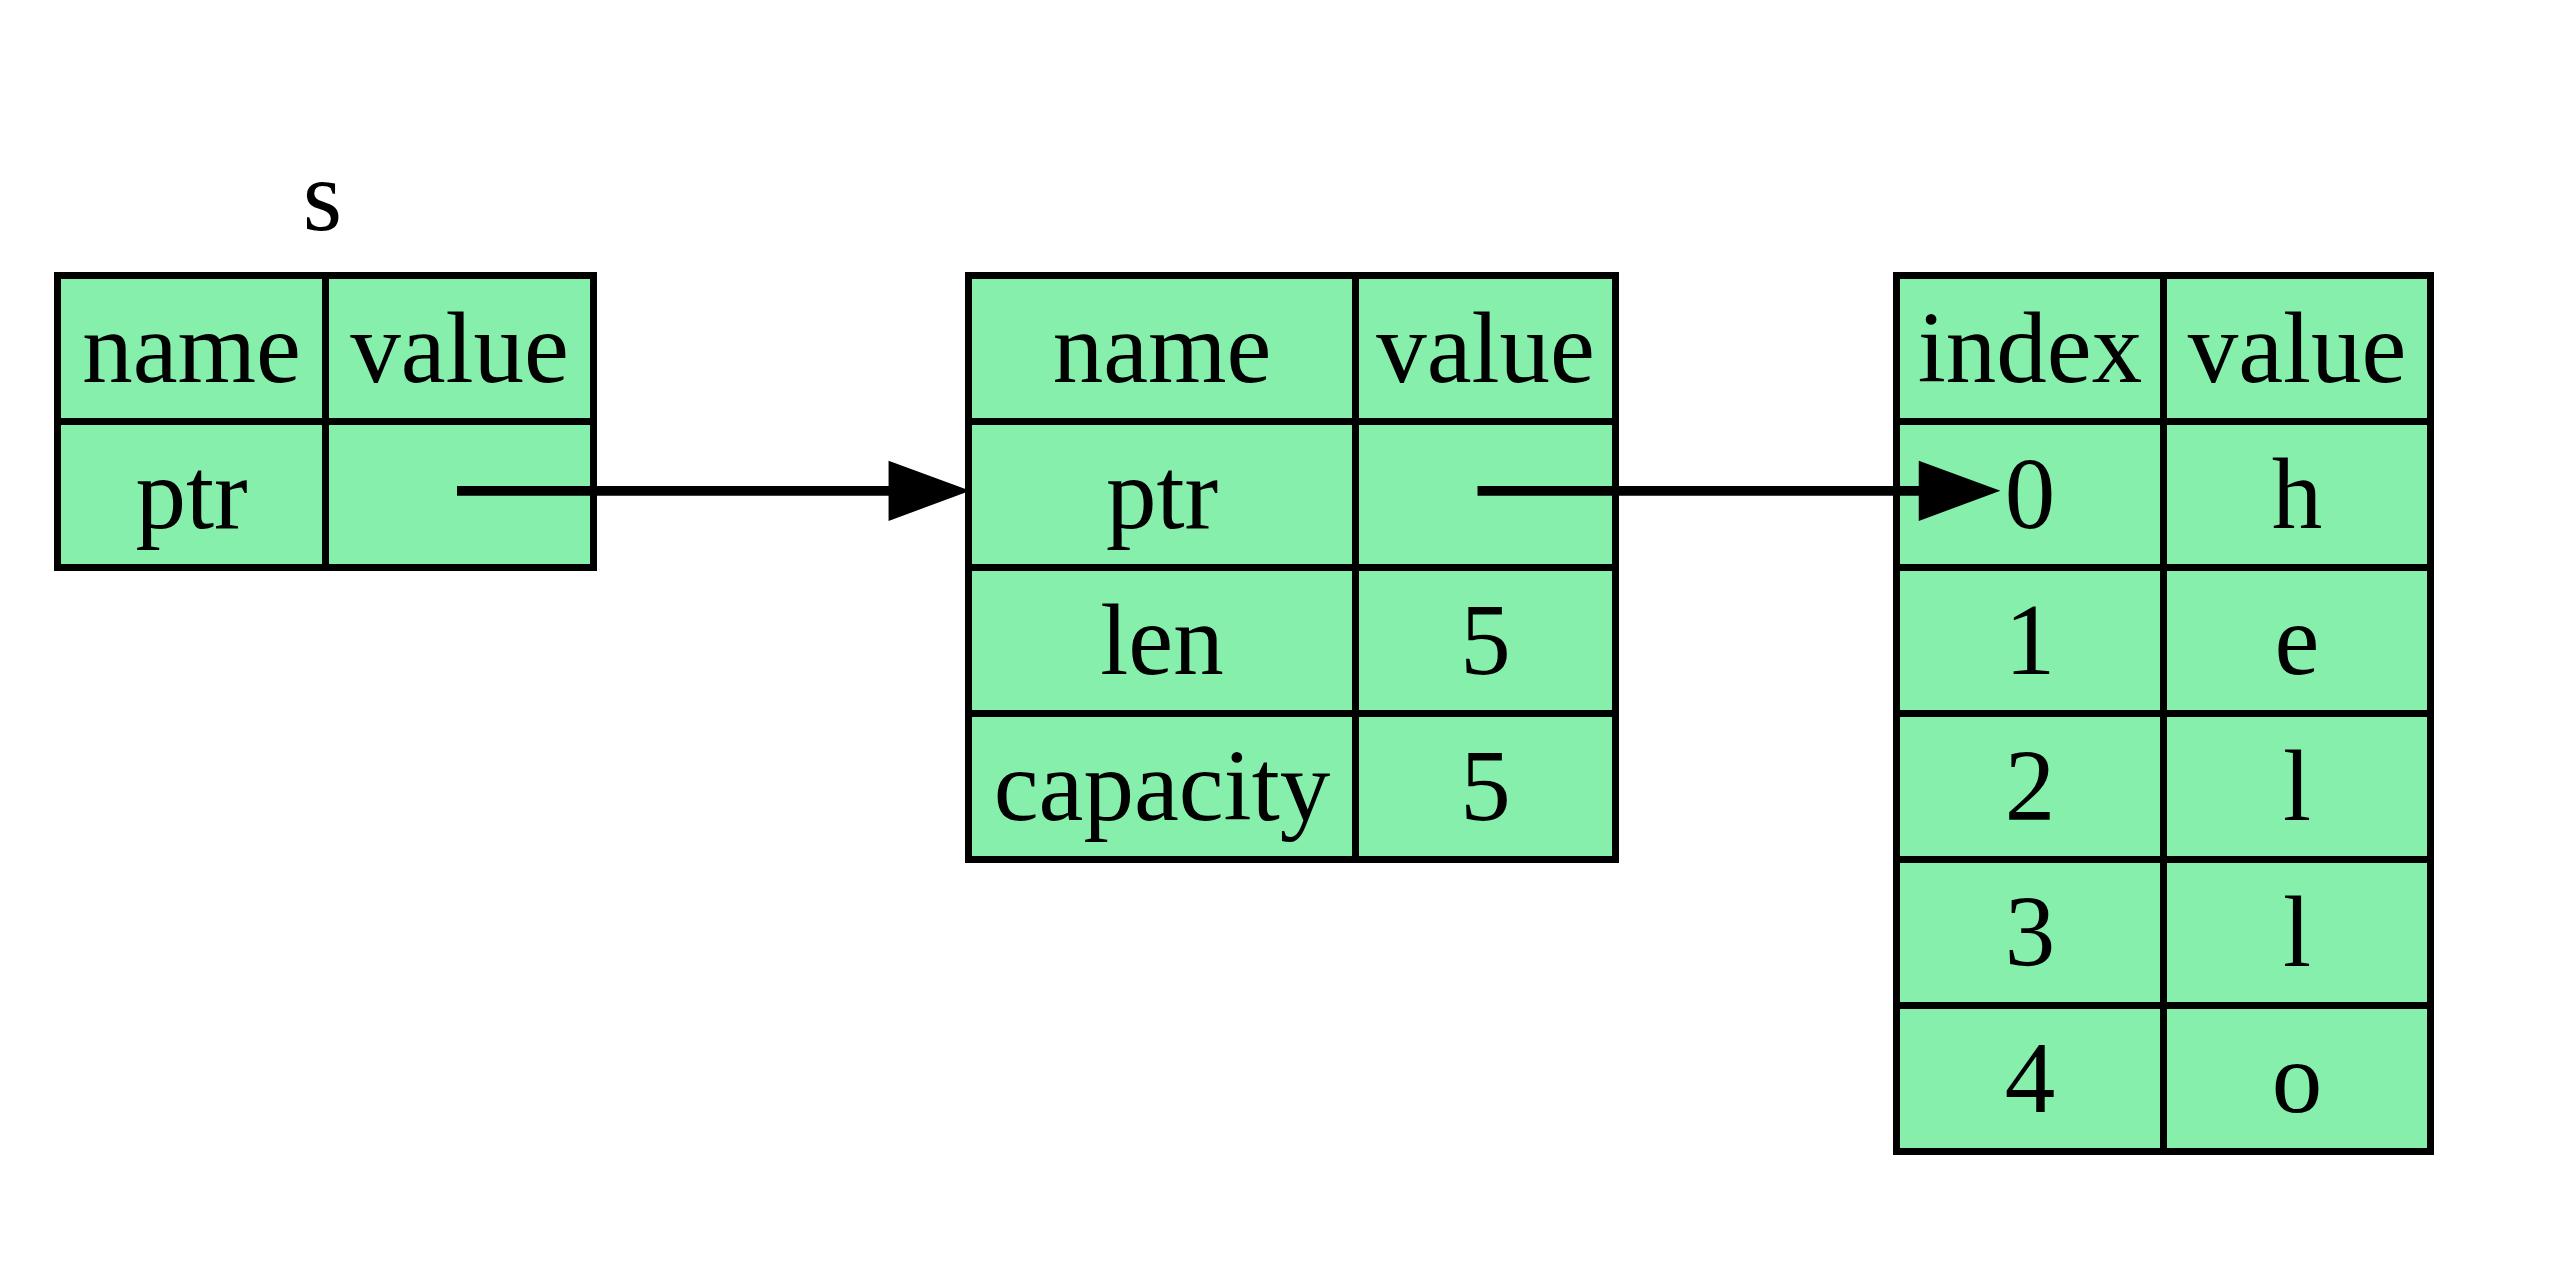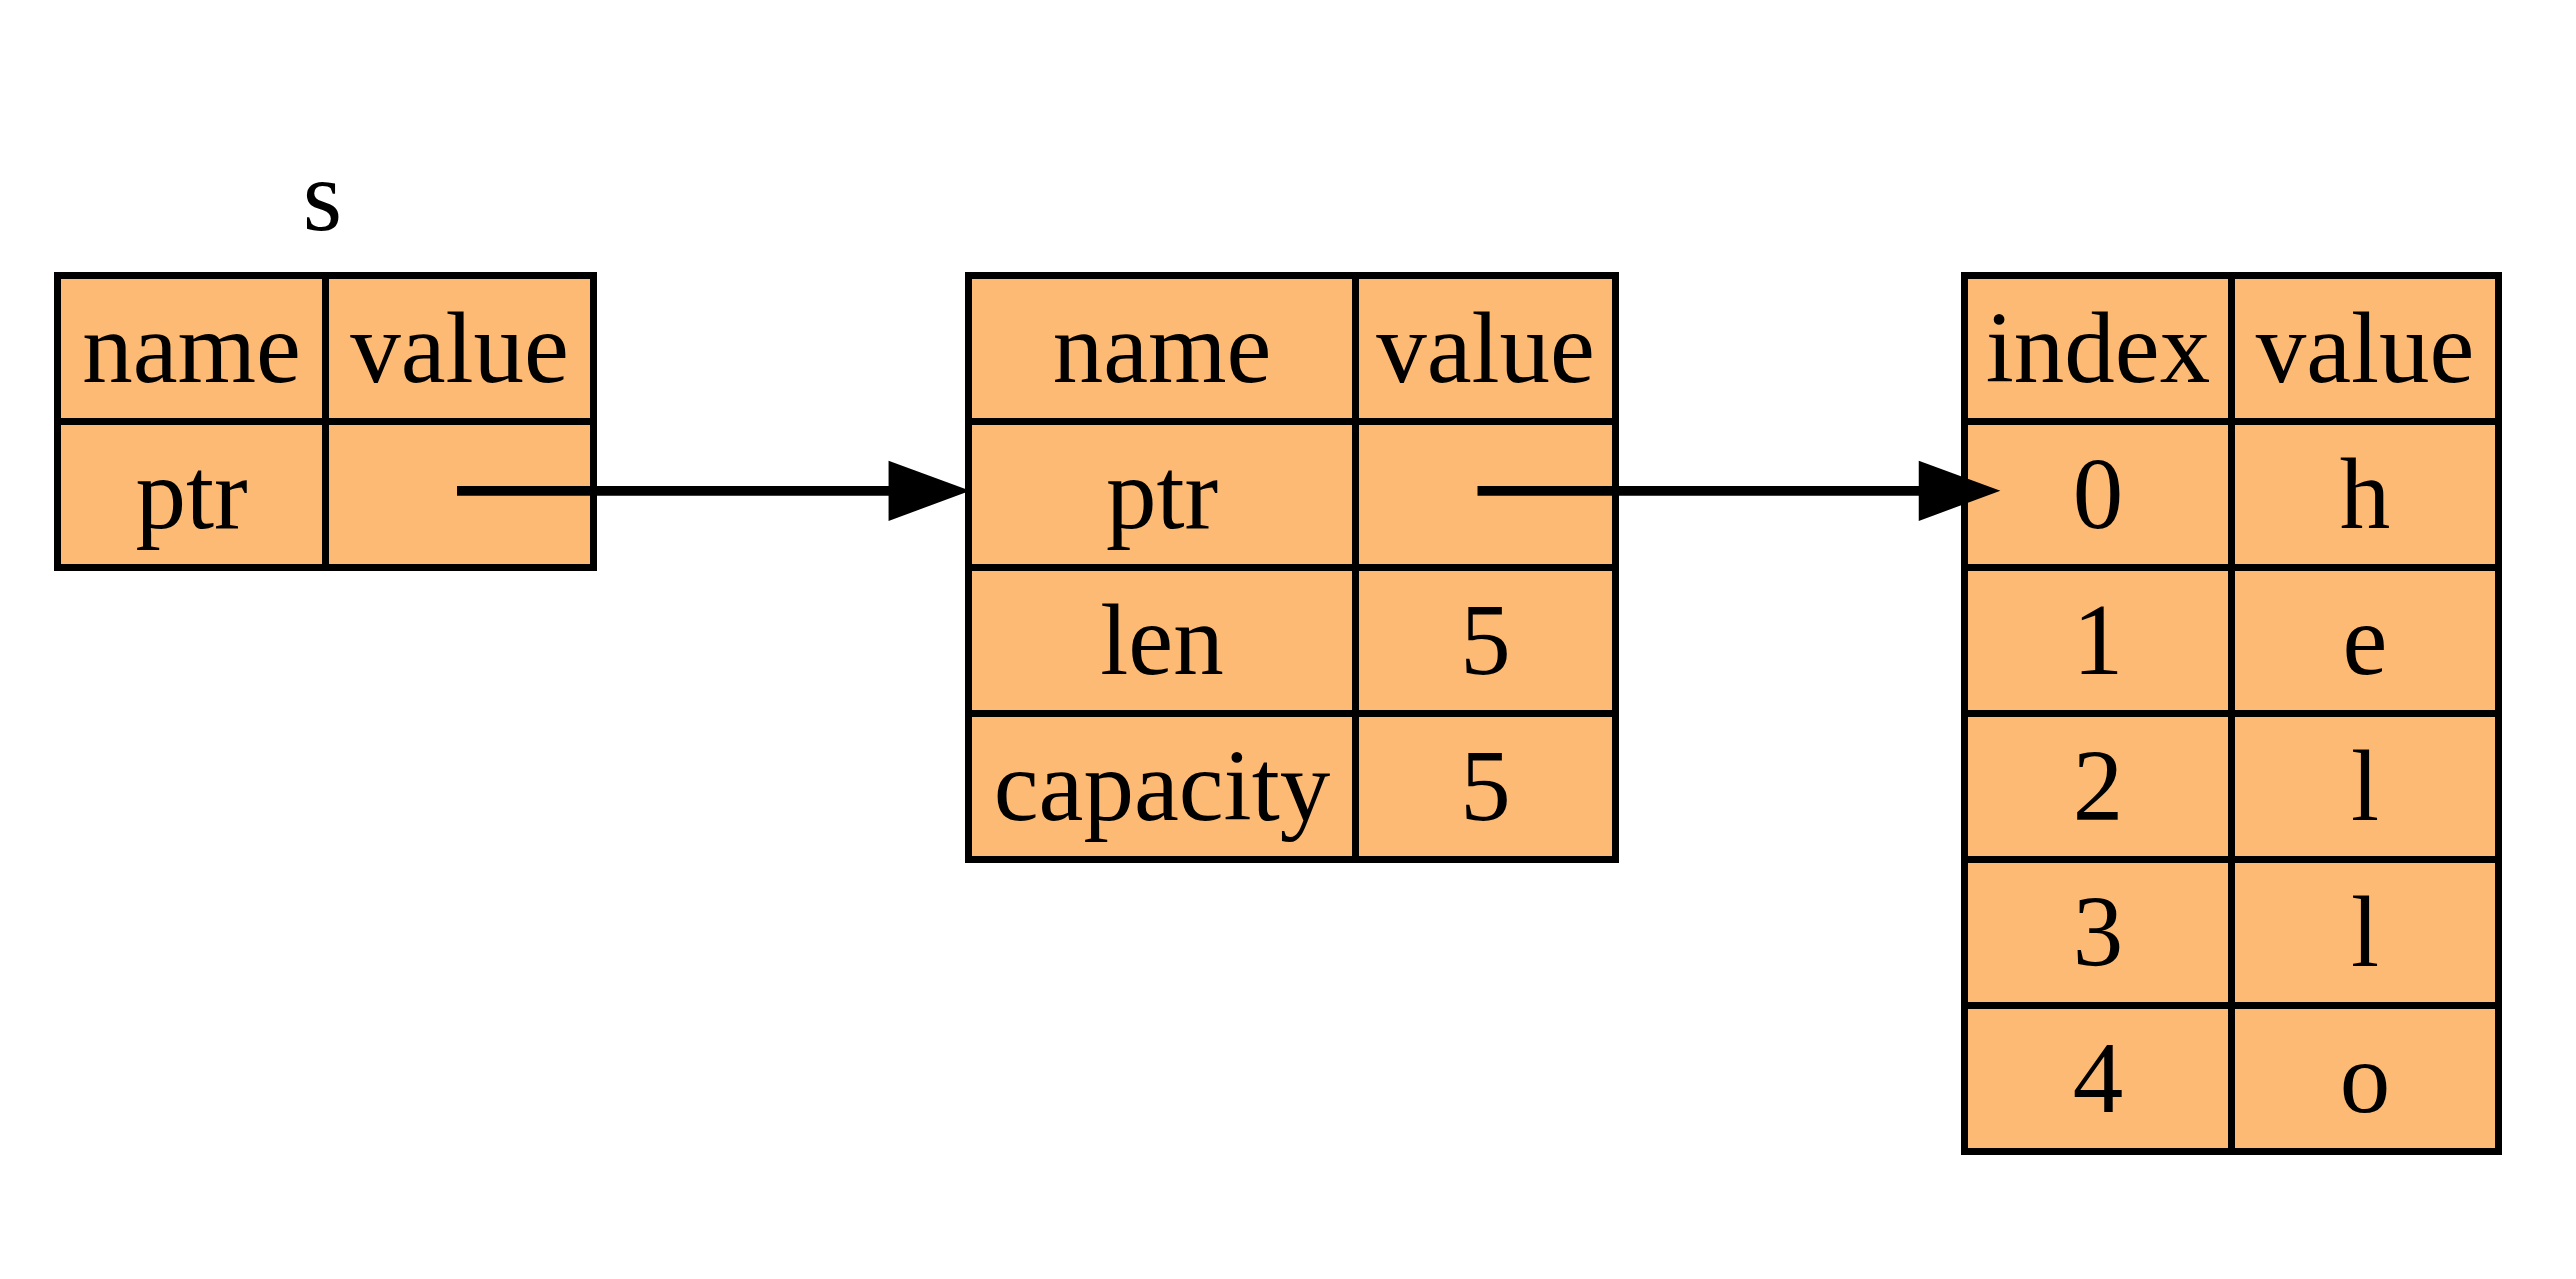--- a/index.html
+++ b/index.html
@@ -22,21 +22,21 @@
     font-size: 101px;
     line-height: 117px;
     text-align: center;
     white-space: nowrap;
   }
   table.mem {
     position: absolute;
     top: 272px;
     border-collapse: collapse;
     table-layout: fixed;
-    background: #fdba74;
+    background: #86efac;
   }
   table.mem td {
     border: 7.8px solid #000000;
     padding: 0;
     text-align: center;
     vertical-align: middle;
     font-size: 101px;
     line-height: 1;
     height: 146px;
     box-sizing: border-box;
@@ -93,21 +93,21 @@
         <td>len</td>
         <td>5</td>
       </tr>
       <tr>
         <td>capacity</td>
         <td>5</td>
       </tr>
     </tbody>
   </table>
 
-  <table class="mem" style="left:1961px; width:535px;">
+  <table class="mem" style="left:1893px; width:535px;">
     <colgroup>
         <col style="width:267px">
         <col style="width:267px">
       </colgroup>
     <tbody>
       <tr>
         <td>index</td>
         <td>value</td>
       </tr>
       <tr>

